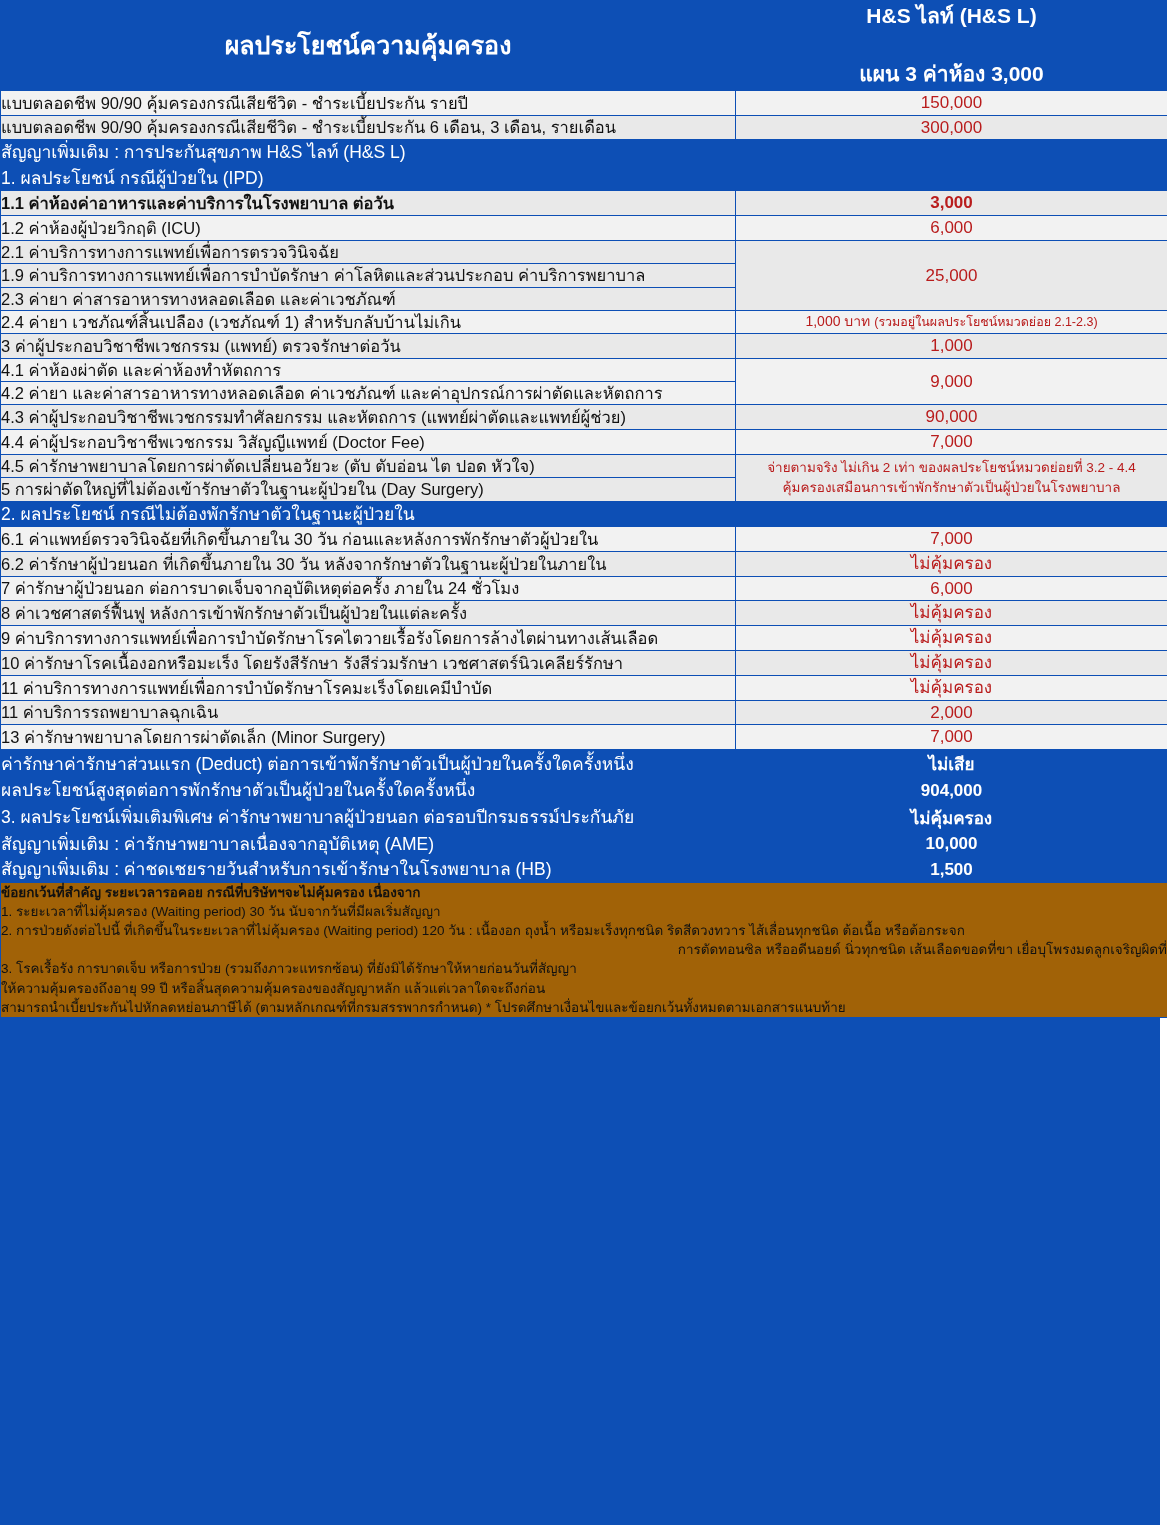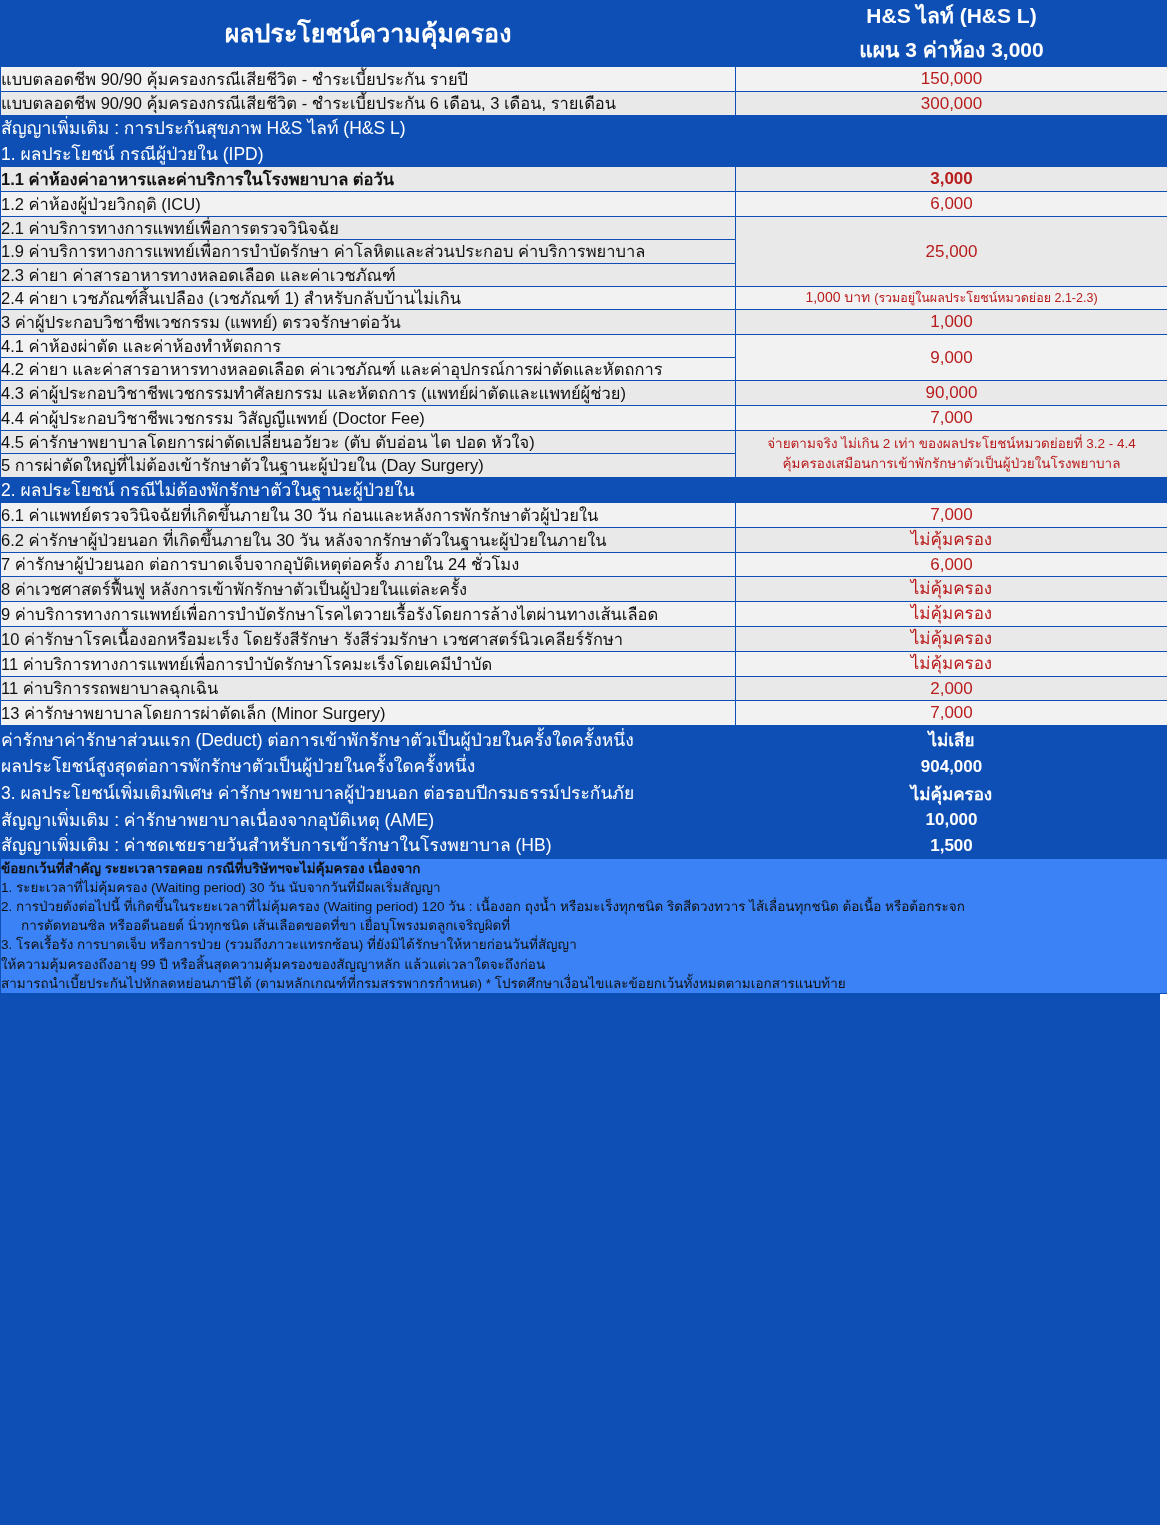--- a/index.html
+++ b/index.html
@@ -38,21 +38,21 @@
   .hdr-left, .hdr-right {
     background: #0d4fb5;
     color: #ffffff;
     text-align: center;
     font-weight: bold;
     font-size: 25px;
     padding: 10px 6px;
     line-height: 1.45;
   }
   .hdr-right { font-size: 21px; }
-  .hdr-right .line2 { display: block; margin-top: 4px; }
+  .hdr-right .line2 { display: block; margin-top: 28px; }
 
   
   .cell-l {
     background: #f2f2f2;
     padding: 6px 8px;
     font-size: 16.5px;
     color: #111;
     line-height: 1.35;
   }
   .cell-l.alt { background: #e9e9e9; }
@@ -84,30 +84,30 @@
     background: #0d4fb5;
     color: #ffffff;
     font-weight: bold;
     font-size: 17px;
     text-align: center;
     padding: 6px 6px;
   }
 
   
   .footer {
-    background: #3b82f6;
+    background: #a16207;
     padding: 5px 8px 6px 8px;
     font-size: 13.5px;
     line-height: 1.42;
     color: #111;
     margin-top: 34px;
   }
   .footer .f-title { font-weight: bold; font-size: 13.5px; }
   .footer div { white-space: nowrap; }
-  .footer .indent { padding-left: 20px; }
+  .footer .indent { padding-left: 20px; text-align: right; }
 </style>
 </head>
 <body>
 
 <div class="sheet">
 <table class="main">
   <colgroup>
         <col class="c1">
         <col class="c2">
       </colgroup>

